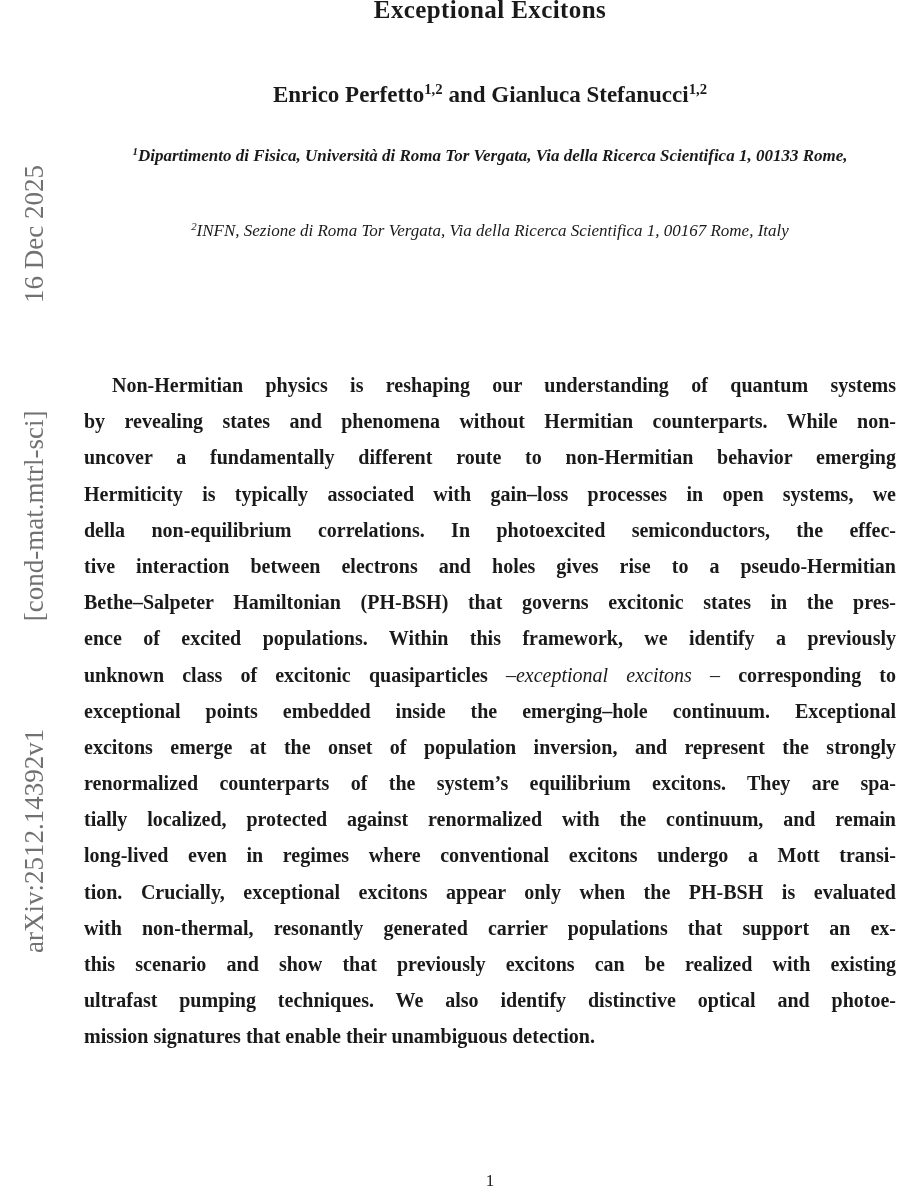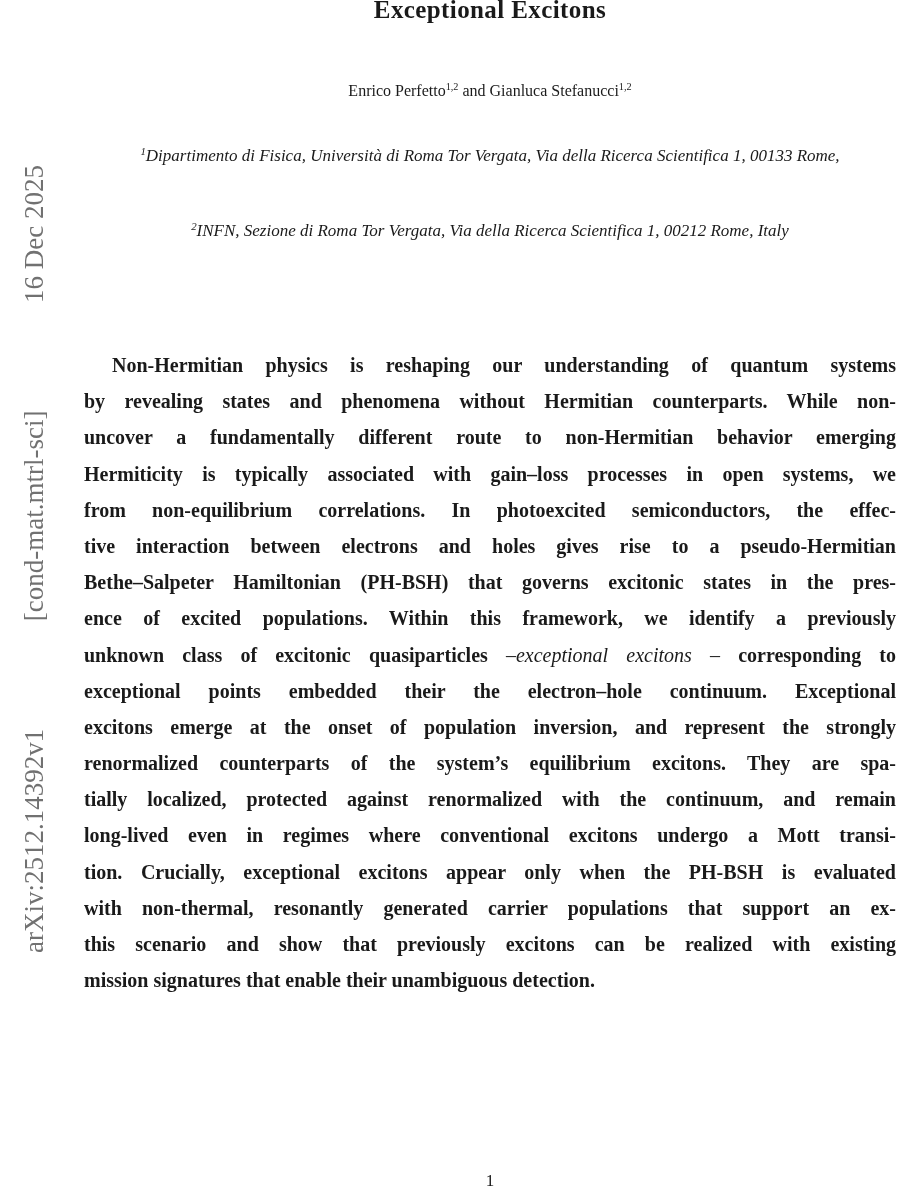--- a/index.html
+++ b/index.html
@@ -52,60 +52,60 @@
     font-weight: bold;
     letter-spacing: 0.4px;
   }
 
   .authors {
     position: absolute;
     top: 82px;
     left: 0;
     width: 100%;
     text-align: center;
-    font-size: 16px;
-    font-weight: normal;
+    font-size: 23px;
+    font-weight: bold;
   }
 
   .sup {
     font-size: 64%;
     position: relative;
     top: -0.55em;
     letter-spacing: 0;
   }
 
   .affil {
     position: absolute;
     left: 0;
     width: 100%;
     text-align: center;
     font-style: italic;
     font-size: 17px;
     font-weight: normal;
   }
-  .affil-1a { top: 146px; }
+  .affil-1a { top: 146px; font-weight: bold; }
   .affil-1b { top: 184px; }
   .affil-2  { top: 221px; }
 
   .abstract {
     position: absolute;
     top: 347px;
     left: 0;
     width: 812px;
     font-size: 20px;
     font-weight: bold;
   }
   .abs-line {
     height: 36.2px;
     line-height: 36.2px;
     text-align: justify;
     text-align-last: justify;
     white-space: normal;
   }
-  .abs-line.indent { text-indent: 28px; }
+  .abs-line.indent { text-indent: 28px; margin-top: 20px; }
   .abs-line.last { text-align-last: left; }
 
   .it {
     font-style: italic;
     font-weight: normal;
   }
   .sub {
     font-size: 70%;
     position: relative;
     top: 0.28em;
@@ -130,38 +130,39 @@
   <span>16 Dec 2025</span>
 </div>
 
 <div class="content">
 
   <h1 class="title">Exceptional Excitons</h1>
 
   <div class="authors"><span>Enrico Perfetto</span><span class="sup">1,2</span><span> and </span><span>Gianluca Stefanucci</span><span class="sup">1,2</span></div>
 
   <div class="affil affil-1a"><span class="sup">1</span><span>Dipartimento di Fisica, Università di Roma Tor Vergata, Via della Ricerca Scientifica 1, 00133 Rome,</span></div>
-  <div class="affil affil-2"><span class="sup">2</span><span>INFN, Sezione di Roma Tor Vergata, Via della Ricerca Scientifica 1, 00212 Rome, Italy</span></div>
+  <div class="affil affil-2"><span class="sup">2</span><span>INFN, Sezione di Roma Tor Vergata, Via della Ricerca Scientifica 1, 00167 Rome, Italy</span></div>
 
   <div class="abstract">
     <div class="abs-line indent">Non-Hermitian physics is reshaping our understanding of quantum systems</div>
     <div class="abs-line">by revealing states and phenomena without Hermitian counterparts. While non-</div>
     <div class="abs-line">uncover a fundamentally different route to non-Hermitian behavior emerging</div>
     <div class="abs-line">Hermiticity is typically associated with gain–loss processes in open systems, we</div>
-    <div class="abs-line">from non-equilibrium correlations. In photoexcited semiconductors, the effec-</div>
+    <div class="abs-line">della non-equilibrium correlations. In photoexcited semiconductors, the effec-</div>
     <div class="abs-line">tive interaction between electrons and holes gives rise to a pseudo-Hermitian</div>
     <div class="abs-line">Bethe–Salpeter Hamiltonian (PH-BSH) that governs excitonic states in the pres-</div>
     <div class="abs-line">ence of excited populations. Within this framework, we identify a previously</div>
     <div class="abs-line"><span>unknown class of excitonic quasiparticles </span><span class="it">–exceptional excitons –</span><span> corresponding to</span></div>
-    <div class="abs-line">exceptional points embedded their the electron–hole continuum. Exceptional</div>
+    <div class="abs-line">exceptional points embedded inside the emerging–hole continuum. Exceptional</div>
     <div class="abs-line">excitons emerge at the onset of population inversion, and represent the strongly</div>
     <div class="abs-line">renormalized counterparts of the system’s equilibrium excitons. They are spa-</div>
     <div class="abs-line">tially localized, protected against renormalized with the continuum, and remain</div>
     <div class="abs-line">long-lived even in regimes where conventional excitons undergo a Mott transi-</div>
     <div class="abs-line">tion. Crucially, exceptional excitons appear only when the PH-BSH is evaluated</div>
     <div class="abs-line">with non-thermal, resonantly generated carrier populations that support an ex-</div>
     <div class="abs-line">this scenario and show that previously excitons can be realized with existing</div>
+    <div class="abs-line">ultrafast pumping techniques. We also identify distinctive optical and photoe-</div>
     <div class="abs-line last">mission signatures that enable their unambiguous detection.</div>
   </div>
 
   <div class="page-number">1</div>
 
 </div>
 
 </body></html>

